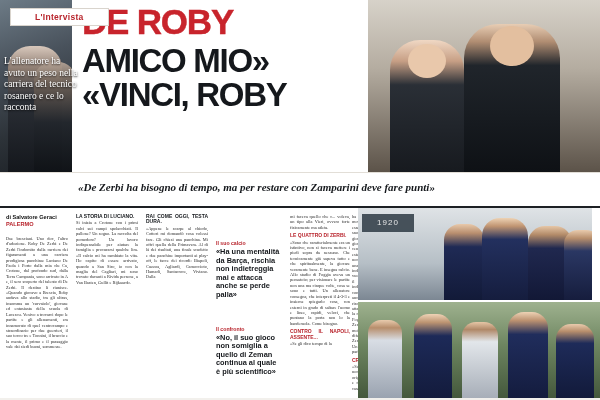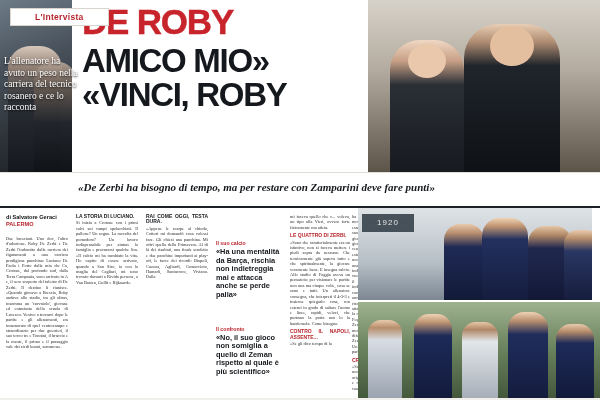--- a/index.html
+++ b/index.html
@@ -380,21 +380,21 @@
     </div>
 
     <div class="pull-col">
       <div class="pull">
         <span class="tag">Il suo calcio</span>
         <span class="qt">«Ha una mentalità da Barça, rischia non indietreggia mai e attacca anche se perde palla»</span>
       </div>
       <div class="rule"></div>
       <div class="pull">
         <span class="tag">Il confronto</span>
-        <span class="qt">«No, il suo gioco non somiglia a quello di Zeman rispetto al quale è più scientifico»</span>
+        <span class="qt">«No, il suo gioco non somiglia a quello di Zeman continua al quale è più scientifico»</span>
       </div>
       <div class="rule"></div>
     </div>
 
     <div class="col col4">
       <p>mi faceva quello che c... voleva, un tipo alla Vieri, ovvero forte fisicamente ma atleta.</p>
       <span class="red">LE QUATTRO DI ZERBI.</span>
       <p>«Sono che caratterialmente era un istintivo, non si faceva mettere i piedi sopra da nessuno. Che tecnicamente già sapeva tutto e che spiritualmente, la giocare veramente bene. E insegna calcio. Allo stadio di Foggia aveva un pensatoio; per visionare le partite non una ma cinque volte, cosa se sono e tutti. Un allenatore consegna, che interpreti il 4-3-3 e insieme spiegarlo cosa, con esterni in grado di saltare l'uomo e linee, rapidi, veloci, che puntano la porta non lo la banderuola. Come bisogno.</p>
       <span class="red">CONTRO IL NAPOLI, ASSENTE...</span>
       <p>«Se gli dico tempo di la</p>

